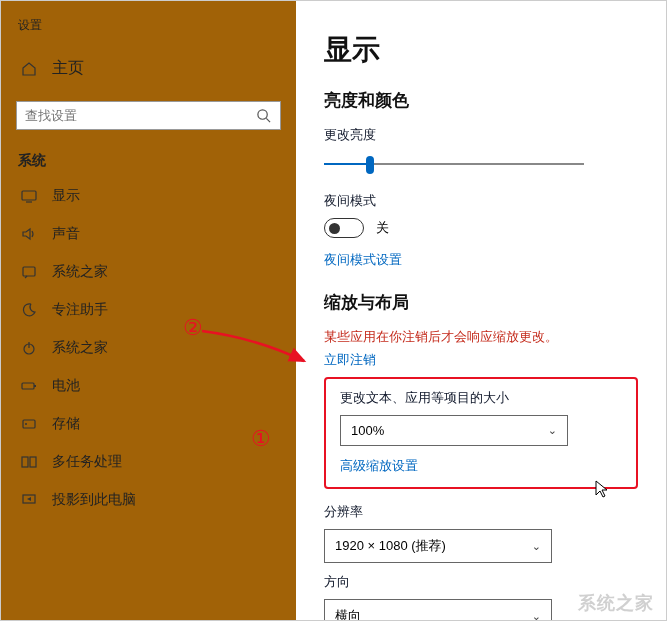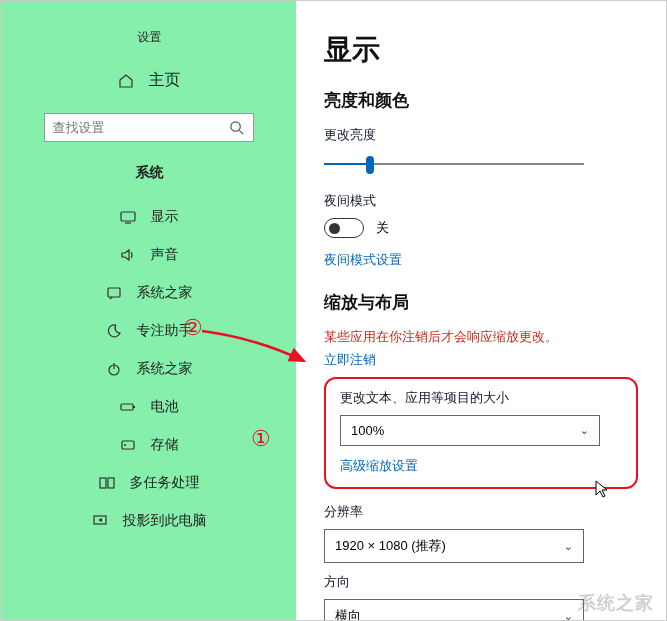--- a/index.html
+++ b/index.html
@@ -1,29 +1,29 @@
 <!DOCTYPE html>
 <html><head>
   <meta charset="utf-8">
   <style>
     * { box-sizing: border-box; margin: 0; padding: 0; font-family: "Microsoft YaHei", "Segoe UI", sans-serif; }
     body { width: 667px; height: 621px; background: #fff; overflow: hidden; position: relative; border: 1px solid #ccc; }
     .container { display: flex; height: 100%; }
     
-    .sidebar { width: 295px; background: #86efac; padding: 28px 15px; display: flex; flex-direction: column; align-items: center; }
+    .sidebar { width: 295px; background: #a16207; padding: 16px 15px; display: flex; flex-direction: column; }
     .app-title { font-size: 12px; color: #222; margin-bottom: 18px; padding-left: 2px; }
     .home-row { display: flex; align-items: center; gap: 14px; margin-bottom: 16px; padding: 6px 4px; cursor: pointer; }
     .home-row .icon { width: 18px; display: flex; justify-content: center; }
     .home-row span.label { font-size: 16px; color: #222; }
     
     .search-box { display: flex; align-items: center; border: 1px solid #999; background: #fff; padding: 6px 8px; margin-bottom: 22px; }
     .search-box input { border: none; outline: none; flex: 1; font-size: 13px; background: transparent; }
     .search-box .icon { width: 16px; }
     
-    .section-title { font-size: 14px; font-weight: bold; color: #222; margin-bottom: 16px; padding-left: 2px; }
+    .section-title { font-size: 14px; font-weight: bold; color: #222; margin-bottom: 7px; padding-left: 2px; }
     
     .nav-item { display: flex; align-items: center; gap: 14px; padding: 10px 4px; cursor: pointer; font-size: 14px; color: #222; }
     .nav-item .icon { width: 18px; display: flex; justify-content: center; }
     
     .main { flex: 1; padding: 30px 28px 10px 28px; overflow: hidden; position: relative; }
     .page-h1 { font-size: 28px; font-weight: 600; margin-bottom: 20px; color: #111; }
     .sec-h { font-size: 17px; font-weight: 600; margin-bottom: 14px; margin-top: 20px; color: #111; }
     .sec-h.big { margin-top: 22px; }
     
     .field-label { font-size: 13px; color: #0f172a; margin-bottom: 8px; }
@@ -35,23 +35,23 @@
     
     .toggle-row { display: flex; align-items: center; gap: 12px; margin-bottom: 12px; }
     .toggle { width: 40px; height: 20px; border: 1px solid #333; border-radius: 10px; position: relative; background: #fff; cursor: pointer; }
     .toggle-knob { width: 11px; height: 11px; background: #333; border-radius: 50%; position: absolute; top: 3.5px; left: 4px; }
     .toggle-label { font-size: 13px; }
     
     .link { color: #0067c0; font-size: 13px; cursor: pointer; display: inline-block; }
     
     .warning { color: #c42b1c; font-size: 13px; margin-bottom: 4px; }
     
-    .red-box { border: 2px solid #e81123; border-radius: 12px; padding: 10px 14px 12px 14px; margin-top: 8px; margin-bottom: 14px; }
-    
-    .select { width: 260px; border: 1px solid #666; padding: 7px 10px; font-size: 13px; display: flex; justify-content: space-between; align-items: center; cursor: pointer; margin-bottom: 10px; background: #fff; }
+    .red-box { border: 2px solid #e81123; border-radius: 4px; padding: 10px 14px 12px 14px; margin-top: 8px; margin-bottom: 14px; }
+    
+    .select { width: 228px; border: 1px solid #666; padding: 7px 10px; font-size: 13px; display: flex; justify-content: space-between; align-items: center; cursor: pointer; margin-bottom: 10px; background: #fff; }
     .select .chev { font-size: 11px; color: #444; }
     
     .annotation { position: absolute; color: #e81123; font-size: 22px; font-weight: normal; pointer-events: none; }
     .anno-1 { left: 250px; top: 425px; }
     .anno-2 { left: 182px; top: 314px; }
     
     .arrow-svg { position: absolute; left: 195px; top: 322px; pointer-events: none; }
     
     .cursor-svg { position: absolute; left: 593px; top: 478px; pointer-events: none; }
     

